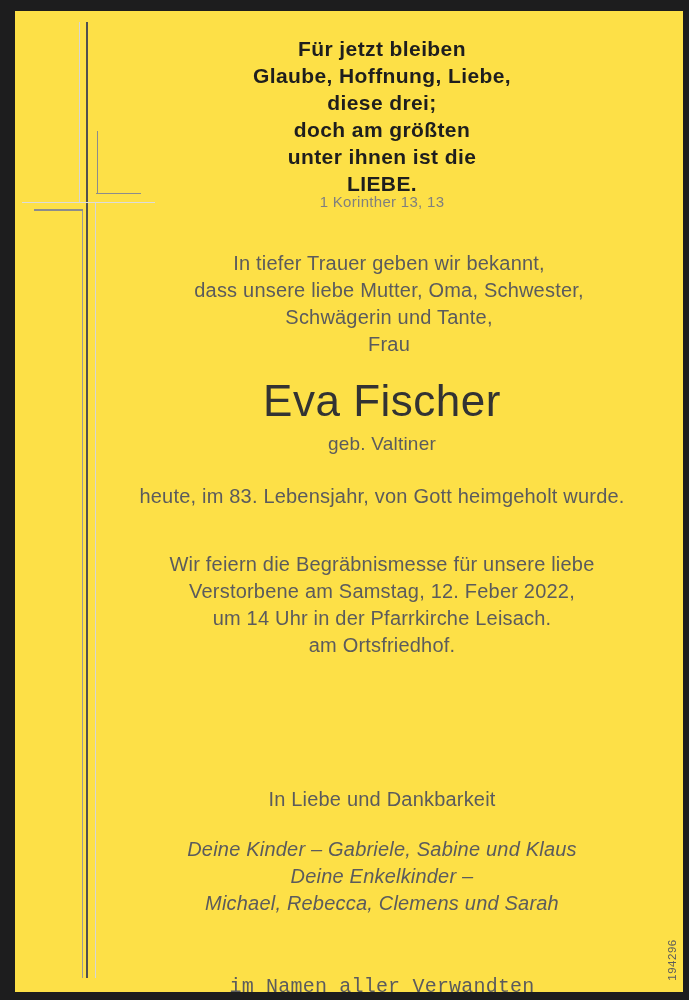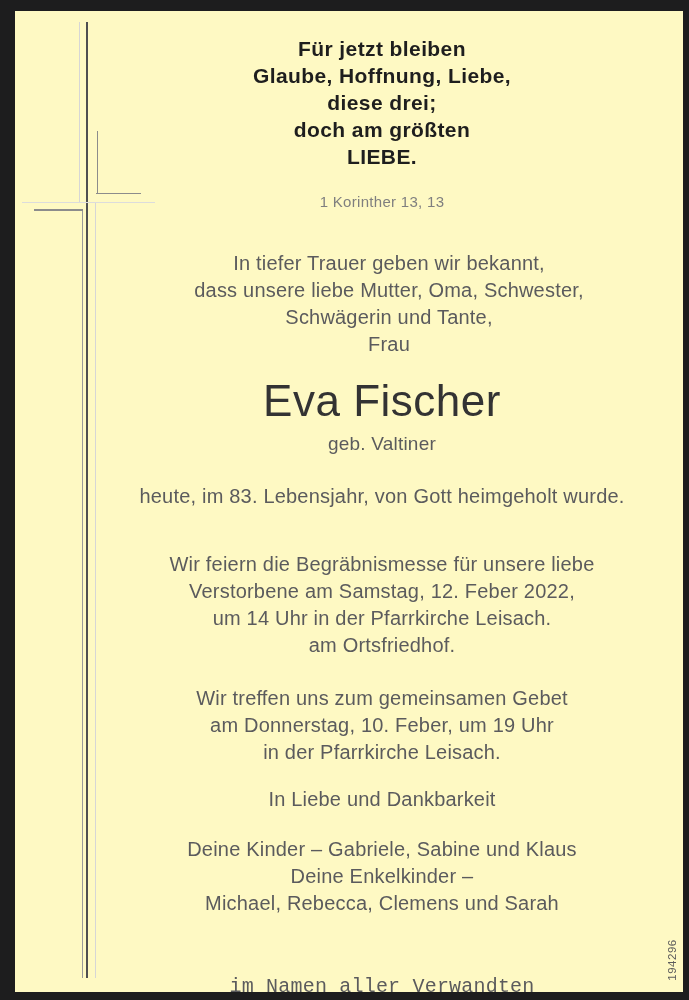--- a/index.html
+++ b/index.html
@@ -5,21 +5,21 @@
   html,body{margin:0;padding:0;background:#f0f0f0;}
   .card{
     position:relative;
     width:689px;height:1000px;
     background:#1d1d1e;
     font-family:"Liberation Sans", sans-serif;
   }
   .inner{
     position:absolute;
     left:15px;top:11px;right:6px;bottom:8px;
-    background:#fef9c3;
+    background:#fde047;
     overflow:hidden;
   }
   
   .cl{position:absolute;}
   .vl-light-top  {left:64px;top:11px;width:1px;height:181px;background:#d6d6d6;}
   .vl-dark-main  {left:71px;top:11px;width:2px;height:956px;background:#4f4f50;}
   .hl-light      {left:7px;top:191px;width:133px;height:1px;background:#dcdcdc;}
   .vl-light-bot  {left:80px;top:192px;width:1px;height:775px;background:#d6d6d6;}
   .l1-v          {left:82px;top:120px;width:1px;height:62px;background:#8c8c8c;}
   .l1-h          {left:81px;top:182px;width:45px;height:1px;background:#8c8c8c;}
@@ -32,21 +32,21 @@
          letter-spacing:0.4px;color:#1e1e1e;}
   .citation{top:181px;font-size:15px;line-height:20px;color:#7f7f7f;letter-spacing:0.3px;}
   .body-text{font-size:20px;line-height:27px;color:#5b5b5d;letter-spacing:0.2px;}
   .announce{top:239px;padding-left:7px;}
   .name{top:365px;font-size:44px;line-height:50px;color:#333333;letter-spacing:0.5px;}
   .geb{top:420px;font-size:19px;line-height:25px;color:#5b5b5d;letter-spacing:0.2px;}
   .heute{top:472px;}
   .funeral{top:540px;}
   .prayer{top:674px;}
   .gratitude{top:775px;}
-  .family{top:825px;}
+  .family{top:825px;font-style:italic;}
   .relatives{top:962px;font-family:Liberation Mono, monospace;}
   .refnum{
     position:absolute;left:657px;top:949px;
     transform:translate(-50%,-50%) rotate(-90deg);
     font-size:11.5px;color:#5c5c5c;letter-spacing:0.5px;white-space:nowrap;
   }
 </style>
 </head>
 <body>
 
@@ -62,20 +62,21 @@
       <div class="cl l1-h"></div>
       <div class="cl l2-h"></div>
       <div class="cl l2-v"></div>
     </div>
 
     <div class="tb quote">
       <div>Für jetzt bleiben</div>
       <div>Glaube, Hoffnung, Liebe,</div>
       <div>diese drei;</div>
       <div>doch am größten</div>
+      <div>unter ihnen ist die</div>
       <div>LIEBE.</div>
     </div>
 
     <div class="tb citation">1 Korinther 13, 13</div>
 
     <div class="tb body-text announce">
       <div>In tiefer Trauer geben wir bekannt,</div>
       <div>dass unsere liebe Mutter, Oma, Schwester,</div>
       <div>Schwägerin und Tante,</div>
       <div>Frau</div>
@@ -85,25 +86,20 @@
     <div class="tb geb">geb. Valtiner</div>
     <div class="tb body-text heute">heute, im 83. Lebensjahr, von Gott heimgeholt wurde.</div>
 
     <div class="tb body-text funeral">
       <div>Wir feiern die Begräbnismesse für unsere liebe</div>
       <div>Verstorbene am Samstag, 12. Feber 2022,</div>
       <div>um 14 Uhr in der Pfarrkirche Leisach.</div>
       <div>am Ortsfriedhof.</div>
     </div>
 
-    <div class="tb body-text prayer">
-      <div>Wir treffen uns zum gemeinsamen Gebet</div>
-      <div>am Donnerstag, 10. Feber, um 19 Uhr</div>
-      <div>in der Pfarrkirche Leisach.</div>
-    </div>
 
     <div class="tb body-text gratitude">In Liebe und Dankbarkeit</div>
 
     <div class="tb body-text family">
       <div>Deine Kinder – Gabriele, Sabine und Klaus</div>
       <div>Deine Enkelkinder –</div>
       <div>Michael, Rebecca, Clemens und Sarah</div>
     </div>
 
     <div class="tb body-text relatives">im Namen aller Verwandten</div>

